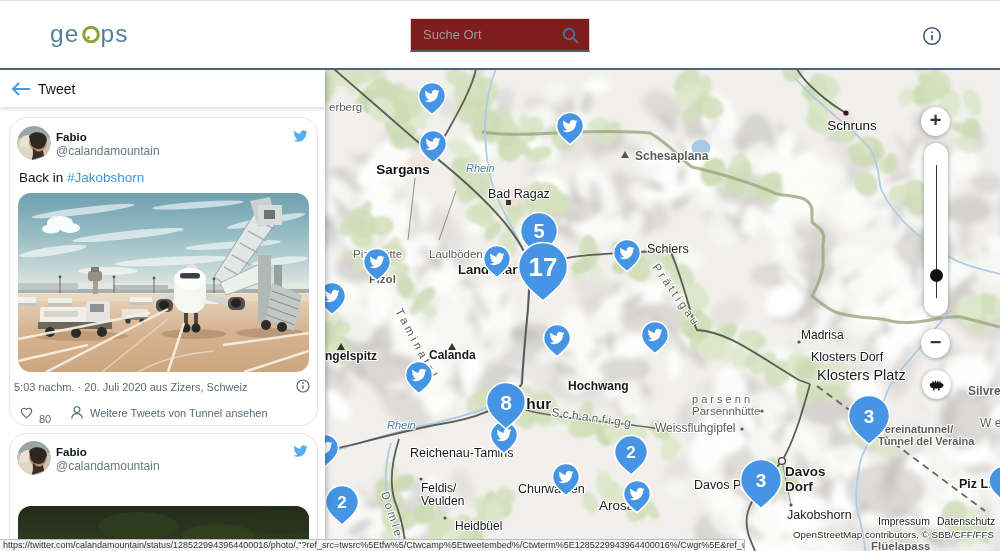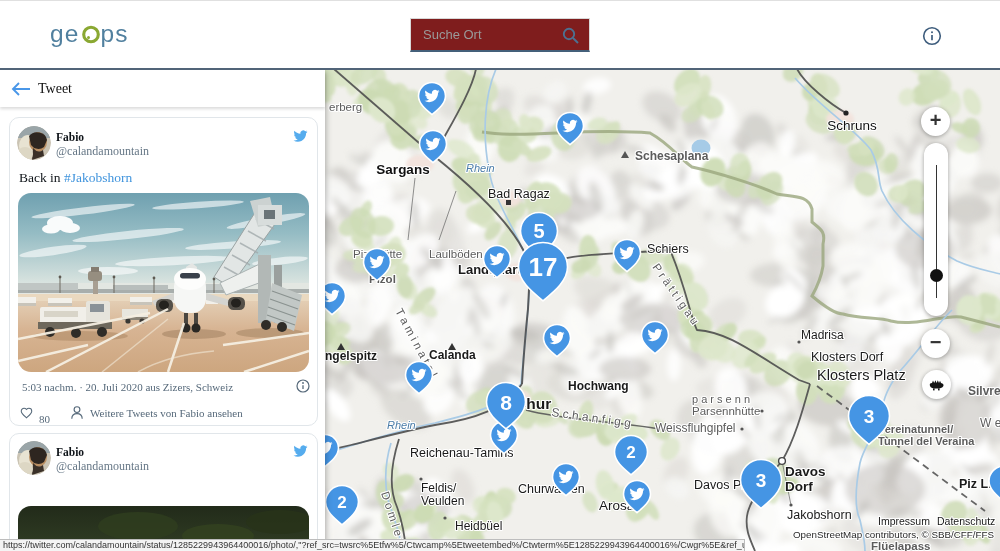--- a/index.html
+++ b/index.html
@@ -1,21 +1,21 @@
 <!DOCTYPE html>
 <html><head><meta charset="utf-8">
 <style>
 * { margin:0; padding:0; box-sizing:border-box; }
 body { width:1000px; height:551px; overflow:hidden; font-family:"Liberation Sans", sans-serif; background:#fff; position:relative; }
 .abs { position:absolute; }
 #header { left:0; top:0; width:1000px; height:68px; background:#fff; z-index:30; border-top:1px solid #e0e0e0; }
 #topline { left:0; top:68px; width:1000px; height:2px; background:#516478; z-index:31; }
-#sidebar { left:0; top:70px; width:325px; height:481px; background:#fff; z-index:20; box-shadow:3px 0 6px -2px rgba(0,0,0,.3);font-family:Liberation Serif, serif; }
+#sidebar { left:0; top:70px; width:325px; height:481px; background:#fff; z-index:20; box-shadow:3px 0 6px -2px rgba(0,0,0,.3); }
 #tweetbar { left:0; top:0; width:325px; height:37px; background:#fff; box-shadow:0 2px 3px rgba(0,0,0,.14); z-index:5; }
-.card { position:absolute; left:9px; width:309px; background:#fff; border:1px solid #e1e6ea; border-radius:10px; }
+.card { position:absolute; left:9px; width:309px; background:#fff; border:1px solid #e1e6ea; border-radius:18px; }
 #mapwrap { left:325px; top:69px; width:675px; height:482px; overflow:hidden; background:#efeeea; }
 .ctl { position:absolute; background:#fff; border-radius:50%; box-shadow:0 1px 4px rgba(0,0,0,.35); text-align:center; z-index:10; }
 #statusbar { left:0; top:539px; width:745px; height:12px; background:#f4f4f4; border:1px solid #bdbdbd; border-left:none; border-bottom:none; z-index:40; font-size:9px; color:#333; line-height:11px; padding-left:3px; white-space:nowrap; overflow:hidden; }
 .gtxt { color:#56697a; font-size:11px; }
 </style></head>
 <body>
 <div class="abs" id="mapwrap">
     <svg width="675" height="482" viewBox="0 0 675 482" xmlns="http://www.w3.org/2000/svg" font-family="Liberation Sans, sans-serif" style="position:absolute;left:0;top:0">
 <defs>
         <filter id="soft" x="-20%" y="-20%" width="140%" height="140%">
@@ -1450,35 +1450,35 @@
  <path d="M0,146 L132,120" fill="none"></path>
  <path d="M28,179 L150,116" fill="none"></path>
  <path d="M150,179 L166,130" fill="none"></path>
  <path d="M205,152 L291,140" fill="none"></path>
  <path d="M226,179 L291,158" fill="none"></path>
  <path d="M0,168 L70,152" fill="none"></path>
 </g>
 <path d="M84,179 L150,126" stroke="#f2e9d8" stroke-width="1.5" opacity=".6" fill="none"></path>
 <path d="M120,179 Q150,162 196,158" stroke="#f2e9d8" stroke-width="1.5" opacity=".6" fill="none"></path>
 </svg></div>
-  <div class="abs" style="left:12px;top:263px;font-size:11px;color:#56697a">5:03 nachm. · 20. Juli 2020 aus Zizers, Schweiz</div>
+  <div class="abs" style="left:4px;top:263px;font-size:11px;color:#56697a">5:03 nachm. · 20. Juli 2020 aus Zizers, Schweiz</div>
   <svg class="abs" style="left:286px;top:261px" width="14" height="14" viewBox="0 0 14 14">
    <circle cx="7" cy="7" r="6" fill="none" stroke="#56697a" stroke-width="1.2"></circle>
    <line x1="7" y1="6.2" x2="7" y2="10" stroke="#56697a" stroke-width="1.3"></line>
         <circle cx="7" cy="4" r=".9" fill="#56697a"></circle>
   </svg>
   <svg class="abs" style="left:9px;top:288px" width="15" height="14" viewBox="0 0 24 24">
    <path d="M12 20.3l-1.2-1.1C6 14.9 3 12.2 3 8.9 3 6.2 5.1 4 7.8 4c1.5 0 3 .7 4.2 1.9C13.2 4.7 14.7 4 16.2 4 18.9 4 21 6.2 21 8.9c0 3.3-3 6-7.8 10.3L12 20.3z" fill="none" stroke="#56697a" stroke-width="1.8"></path>
   </svg>
   <div class="abs gtxt" style="left:29px;top:295px">80</div>
   <svg class="abs" style="left:60px;top:287px" width="14" height="15" viewBox="0 0 24 26">
    <circle cx="12" cy="8" r="5" fill="none" stroke="#56697a" stroke-width="2"></circle>
    <path d="M3,24 c0,-6 4,-9 9,-9 s9,3 9,9" fill="none" stroke="#56697a" stroke-width="2"></path>
   </svg>
-  <div class="abs gtxt" style="left:80px;top:289px">Weitere Tweets von Fabio ansehen</div>
+  <div class="abs gtxt" style="left:80px;top:289px">Weitere Tweets von Tunnel ansehen</div>
  </div>
 
  <div class="card" style="top:363px;height:180px">
   <div class="abs" style="left:7px;top:7px;width:34px;height:34px;border-radius:50%;overflow:hidden">
         <svg width="34" height="34" viewBox="0 0 34 34" xmlns="http://www.w3.org/2000/svg" style="border-radius:50%;display:block">
 <rect width="34" height="34" fill="#cbc4b4"></rect>
 <rect x="0" y="0" width="34" height="12" fill="#9aa5a8"></rect>
 <ellipse cx="11" cy="20" rx="9" ry="11" fill="#e8e3d2"></ellipse>
 <ellipse cx="21" cy="16" rx="9" ry="10" fill="#b98e62"></ellipse>
 <path d="M12,10 a10,9 0 0 1 18,4 l-3,7 a9,9 0 0 1 -13,-2 z" fill="#2e2620"></path>

